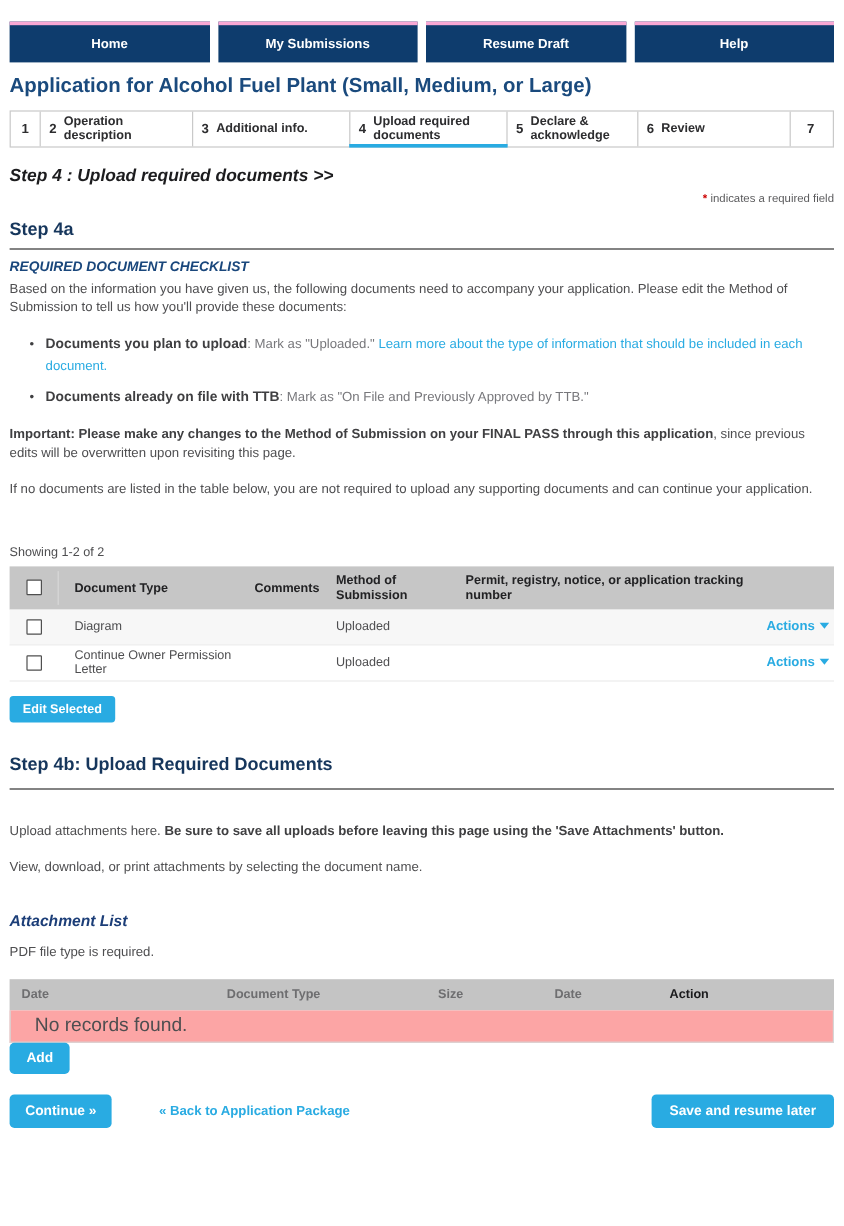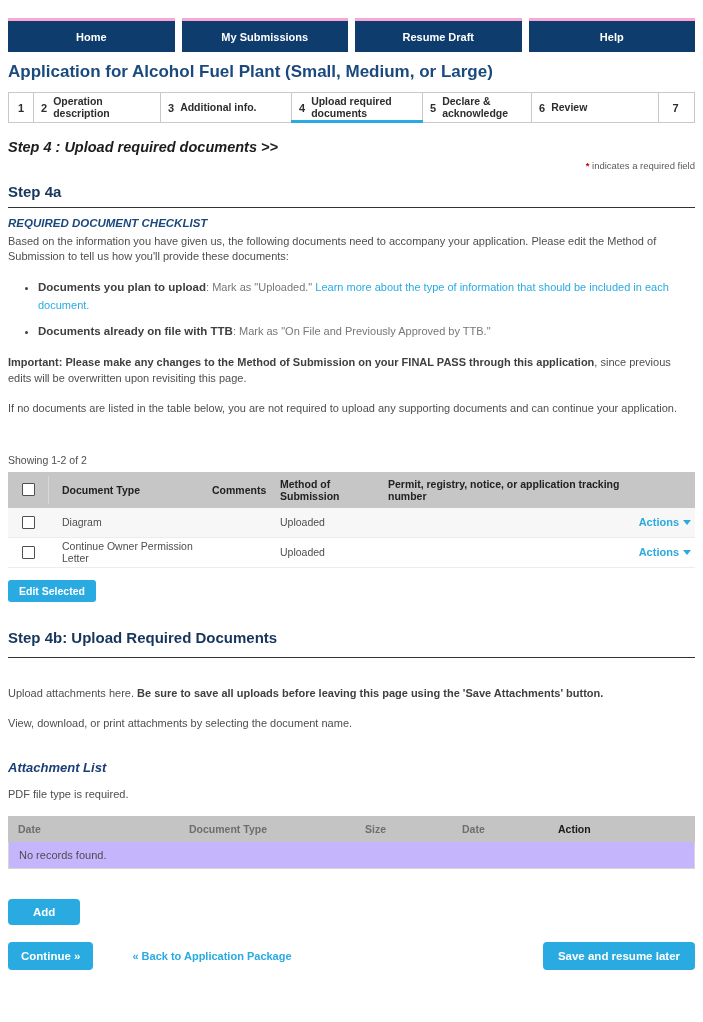--- a/index.html
+++ b/index.html
@@ -99,26 +99,26 @@
   .t2 { margin-top:13px; }
   .t2-header { display:flex; align-items:center; background:#c4c4c4; height:26px; }
   .t2-header .hcell { font-weight:bold; font-size:10.5px; color:#6e6e70; }
   .t2-header .hcell.dark { color:#1a1a1c; }
   .c-name { width:181px; padding-left:10px; }
   .c-doctype { width:176px; }
   .c-size { width:97px; }
   .c-date { width:96px; }
   .c-action { width:137px; }
   .t2-empty {
-    height:27px; display:flex; align-items:center; padding-left:10px;
-    border:1px solid #d6d6d6; border-top:none; background:#c4b5fd; color:#4e4e50; font-size:11px;
-  }
-
-  
-  .btn-add { margin-top:30px; font-size:11.5px; padding:7px 25px; border-radius:4px; }
+    height:27px; display:flex; align-items:center; padding-left:20px;
+    border:1px solid #d6d6d6; border-top:none; background:#fca5a5; color:#4e4e50; font-size:16px;
+  }
+
+  
+  .btn-add { font-size:11.5px; padding:7px 14px; border-radius:4px; }
   .bottom-row { margin-top:17px; display:flex; align-items:center; }
   .btn-continue { font-size:11.5px; padding:8px 13px; border-radius:4px; }
   .back-link { margin-left:39px; font-size:11px; font-weight:bold; }
   .btn-save { margin-left:auto; font-size:11.5px; padding:8px 15px; border-radius:4px; }
 </style>
 </head>
 <body>
 
 <div class="page">
 

